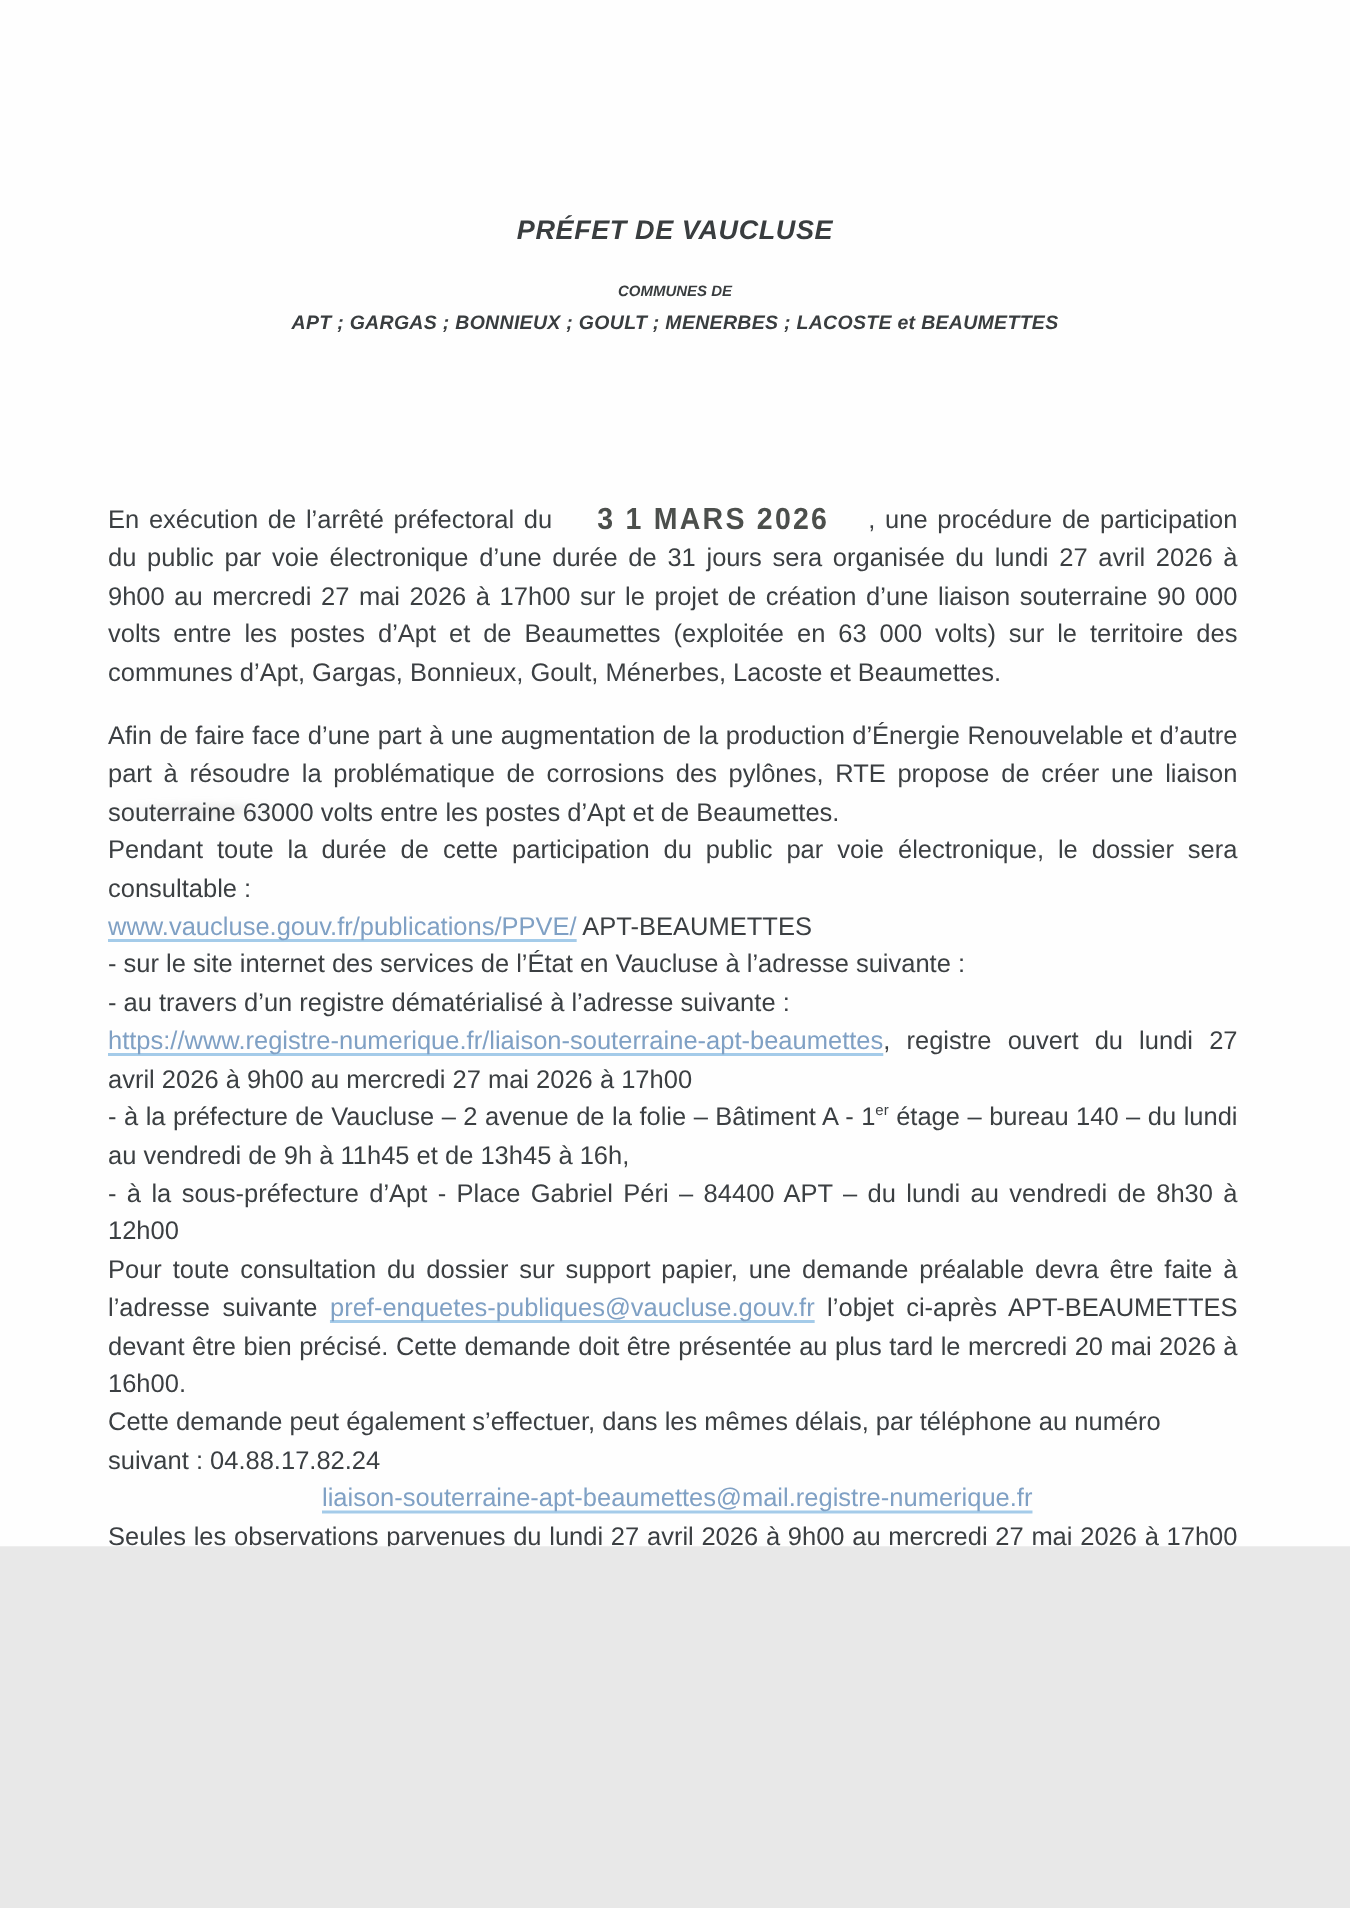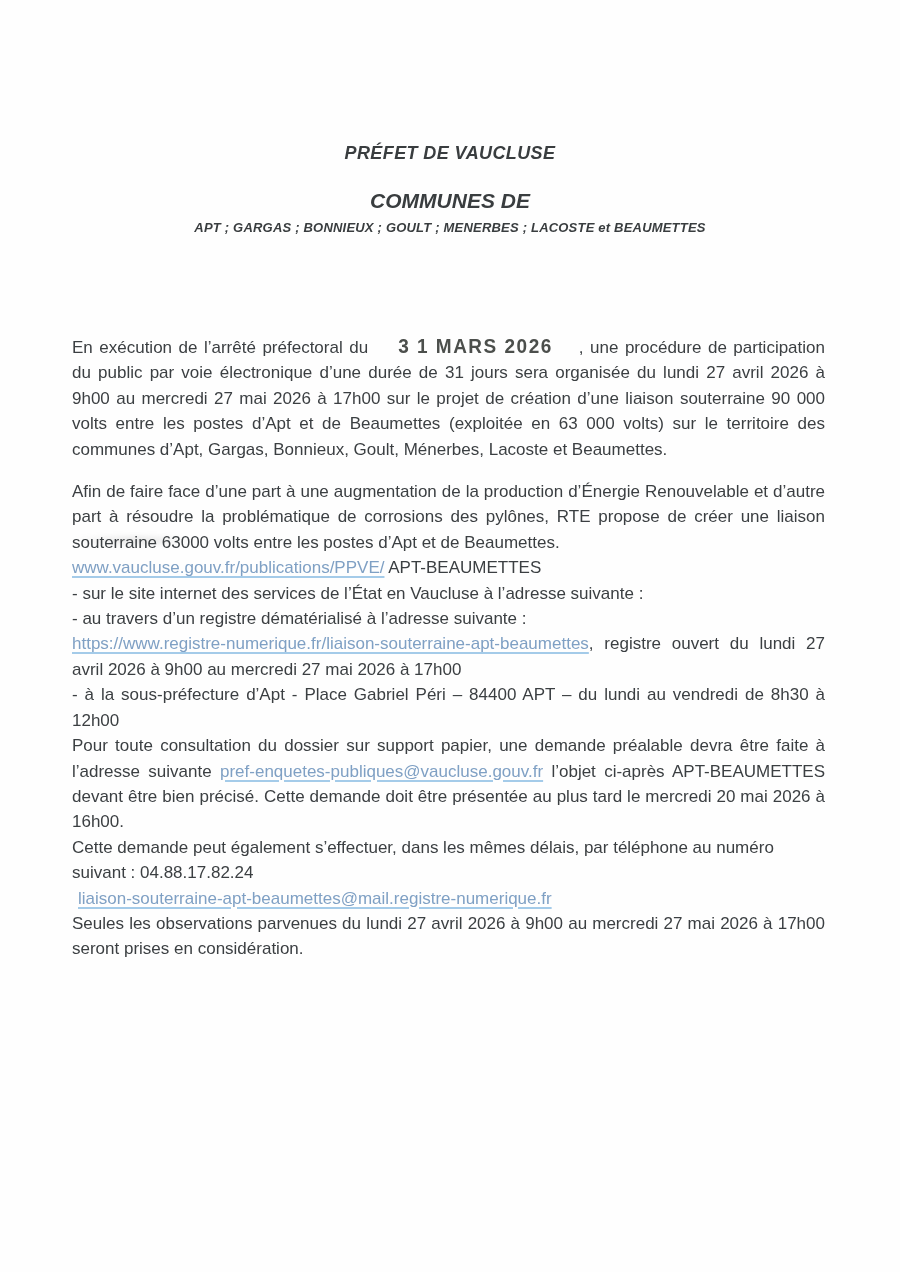--- a/index.html
+++ b/index.html
@@ -1,47 +1,47 @@
 <!DOCTYPE html>
 <html><head>
 <meta charset="utf-8">
 <style>
   html,body { margin:0; padding:0; background:#e8e8e8; }
   .page {
     position:relative;
-    width:900px; height:1272px;
+    width:900px; height:1031px;
     margin:0 auto;
     background:#fefefe;
     font-family:"Liberation Sans", sans-serif;
     color:#3b3f42;
     overflow:hidden;
   }
   .doc-header {
     padding-top:143px;
     text-align:center;
     font-weight:bold;
     font-style:italic;
     color:#393d3f;
   }
   .doc-title   { font-size:18px; letter-spacing:0.4px; }
   .doc-subtitle{ font-size:16.5px; margin-top:28px; letter-spacing:0.3px; }
-  .communes-label { font-size:21px; margin-top:25px; }
+  .communes-label { font-size:10px; margin-top:25px; }
   .communes-list  { font-size:13px; margin-top:7px; letter-spacing:0.2px; }
 
   .doc-body {
     position:absolute;
     left:72px; top:334px;
     width:753px;
     font-size:17px;
     line-height:25.4px;
   }
   .doc-body p { margin:0; }
   .doc-body p.justify { text-align:justify; }
   .doc-body p.gap { margin-top:17px; }
-  .doc-body p.indent { padding-left:6px; }
+  .doc-body p.indent { padding-left:6px;text-align:center; }
 
   a.doc-link {
     color:#7fa0c4;
     text-decoration:underline;
     text-decoration-color:#a4cbe9;
     text-decoration-thickness:1.5px;
     text-underline-offset:3px;
     cursor:pointer;
     word-break:break-all;
   }
@@ -75,24 +75,26 @@
     <div class="doc-title">PRÉFET DE VAUCLUSE</div>
     <div class="communes-label">COMMUNES DE</div>
     <div class="communes-list">APT ; GARGAS ; BONNIEUX ; GOULT ; MENERBES ; LACOSTE et BEAUMETTES</div>
   </div>
 
   <div class="scan-smudge"></div>
 
   <div class="doc-body">
       <p class="justify"><span>En exécution de l’arrêté préfectoral du</span><span class="stamp">3 1 MARS 2026</span><span>, une procédure de participation du public par voie électronique d’une durée de 31 jours sera organisée du lundi 27 avril 2026 à 9h00 au mercredi 27 mai 2026 à 17h00 sur le projet de création d’une liaison souterraine 90 000 volts entre les postes d’Apt et de Beaumettes (exploitée en 63 000 volts) sur le territoire des communes d’Apt, Gargas, Bonnieux, Goult, Ménerbes, Lacoste et Beaumettes.</span></p>
       <p class="justify gap"><span>Afin de faire face d’une part à une augmentation de la production d’Énergie Renouvelable et d’autre part à résoudre la problématique de corrosions des pylônes, RTE propose de créer une liaison souterraine 63000 volts entre les postes d’Apt et de Beaumettes.</span></p>
+      <p class="justify"><span>Pendant toute la durée de cette participation du public par voie électronique, le dossier sera consultable :</span></p>
       <p class=""><a class="doc-link" href="#">www.vaucluse.gouv.fr/publications/PPVE/</a><span> APT-BEAUMETTES</span></p>
       <p class=""><span>- sur le site internet des services de l’État en Vaucluse à l’adresse suivante :</span></p>
       <p class=""><span>- au travers d’un registre dématérialisé à l’adresse suivante :</span></p>
       <p class="justify"><a class="doc-link" href="#">https://www.registre-numerique.fr/liaison-souterraine-apt-beaumettes</a><span>, registre ouvert du lundi 27 avril 2026 à 9h00 au mercredi 27 mai 2026 à 17h00</span></p>
+      <p class="justify"><span>- à la préfecture de Vaucluse – 2 avenue de la folie – Bâtiment A - 1</span><sup class="sup">er</sup><span> étage – bureau 140 – du lundi au vendredi de 9h à 11h45 et de 13h45 à 16h,</span></p>
       <p class="justify"><span>- à la sous-préfecture d’Apt - Place Gabriel Péri – 84400 APT – du lundi au vendredi de 8h30 à 12h00</span></p>
       <p class="justify"><span>Pour toute consultation du dossier sur support papier, une demande préalable devra être faite à l’adresse suivante </span><a class="doc-link" href="#">pref-enquetes-publiques@vaucluse.gouv.fr</a><span> l’objet ci-après APT-BEAUMETTES devant être bien précisé. Cette demande doit être présentée au plus tard le mercredi 20 mai 2026 à 16h00.</span></p>
       <p class=""><span>Cette demande peut également s’effectuer, dans les mêmes délais, par téléphone au numéro suivant : 04.88.17.82.24</span></p>
       <p class="indent"><a class="doc-link" href="#">liaison-souterraine-apt-beaumettes@mail.registre-numerique.fr</a></p>
       <p class="justify"><span>Seules les observations parvenues du lundi 27 avril 2026 à 9h00 au mercredi 27 mai 2026 à 17h00  seront prises en considération.</span></p>
     </div>
 
 </div>
 
 </body></html>

